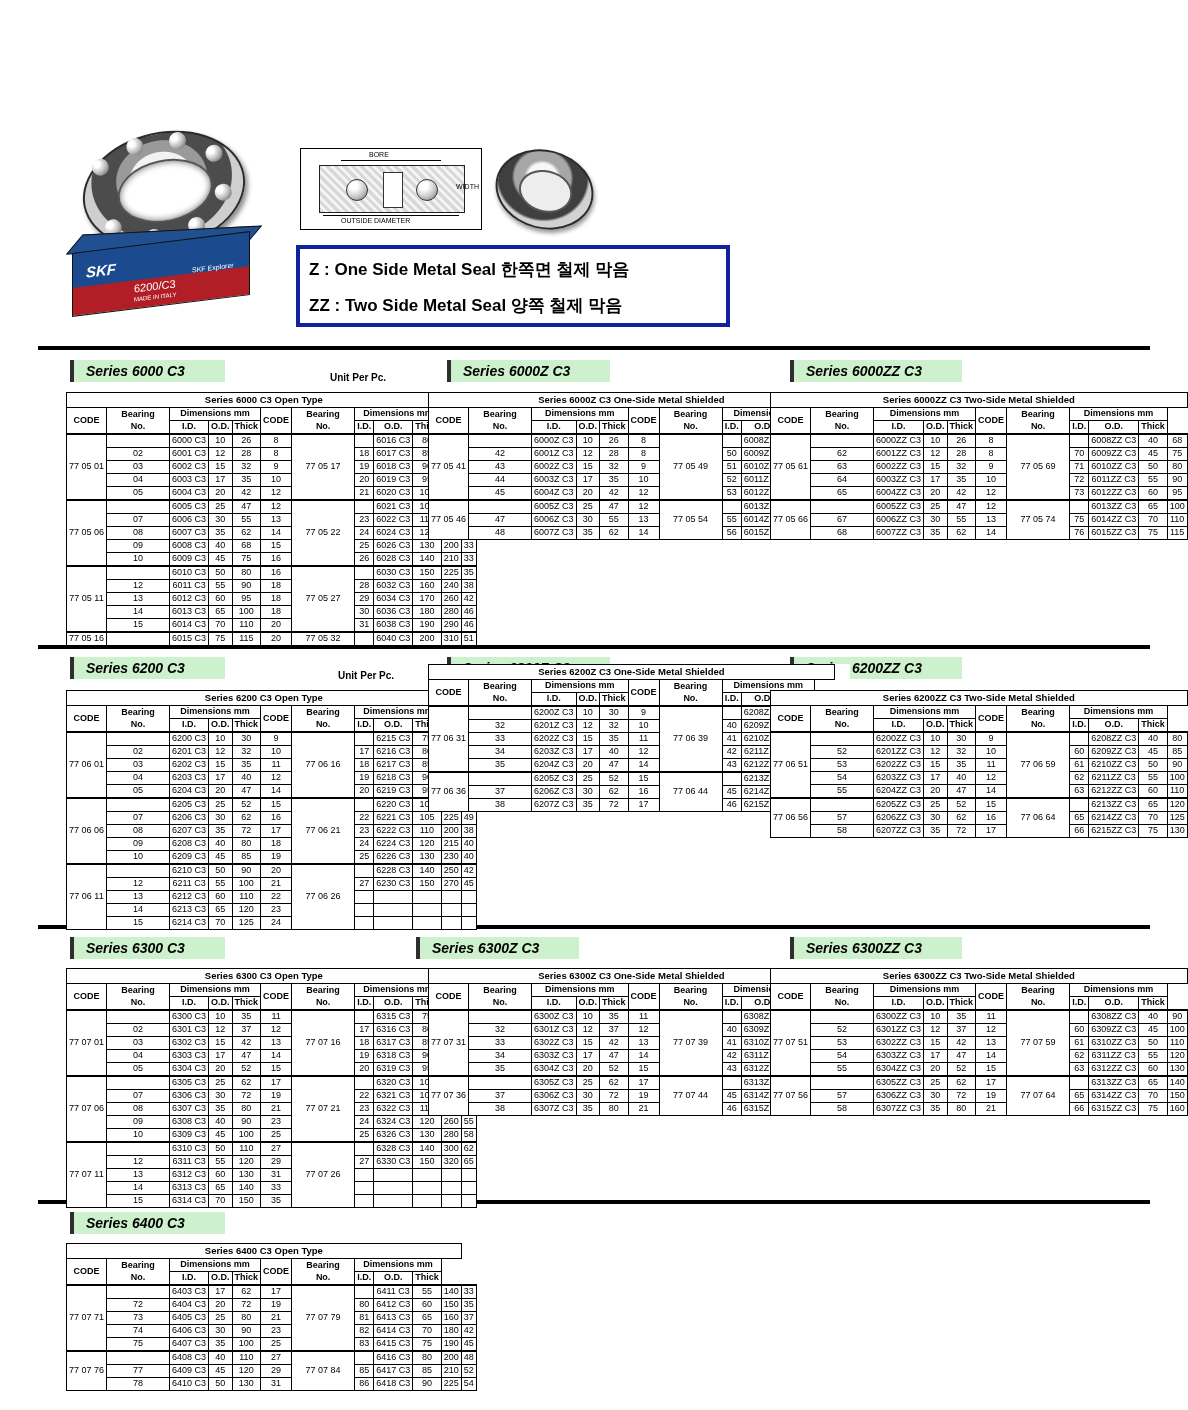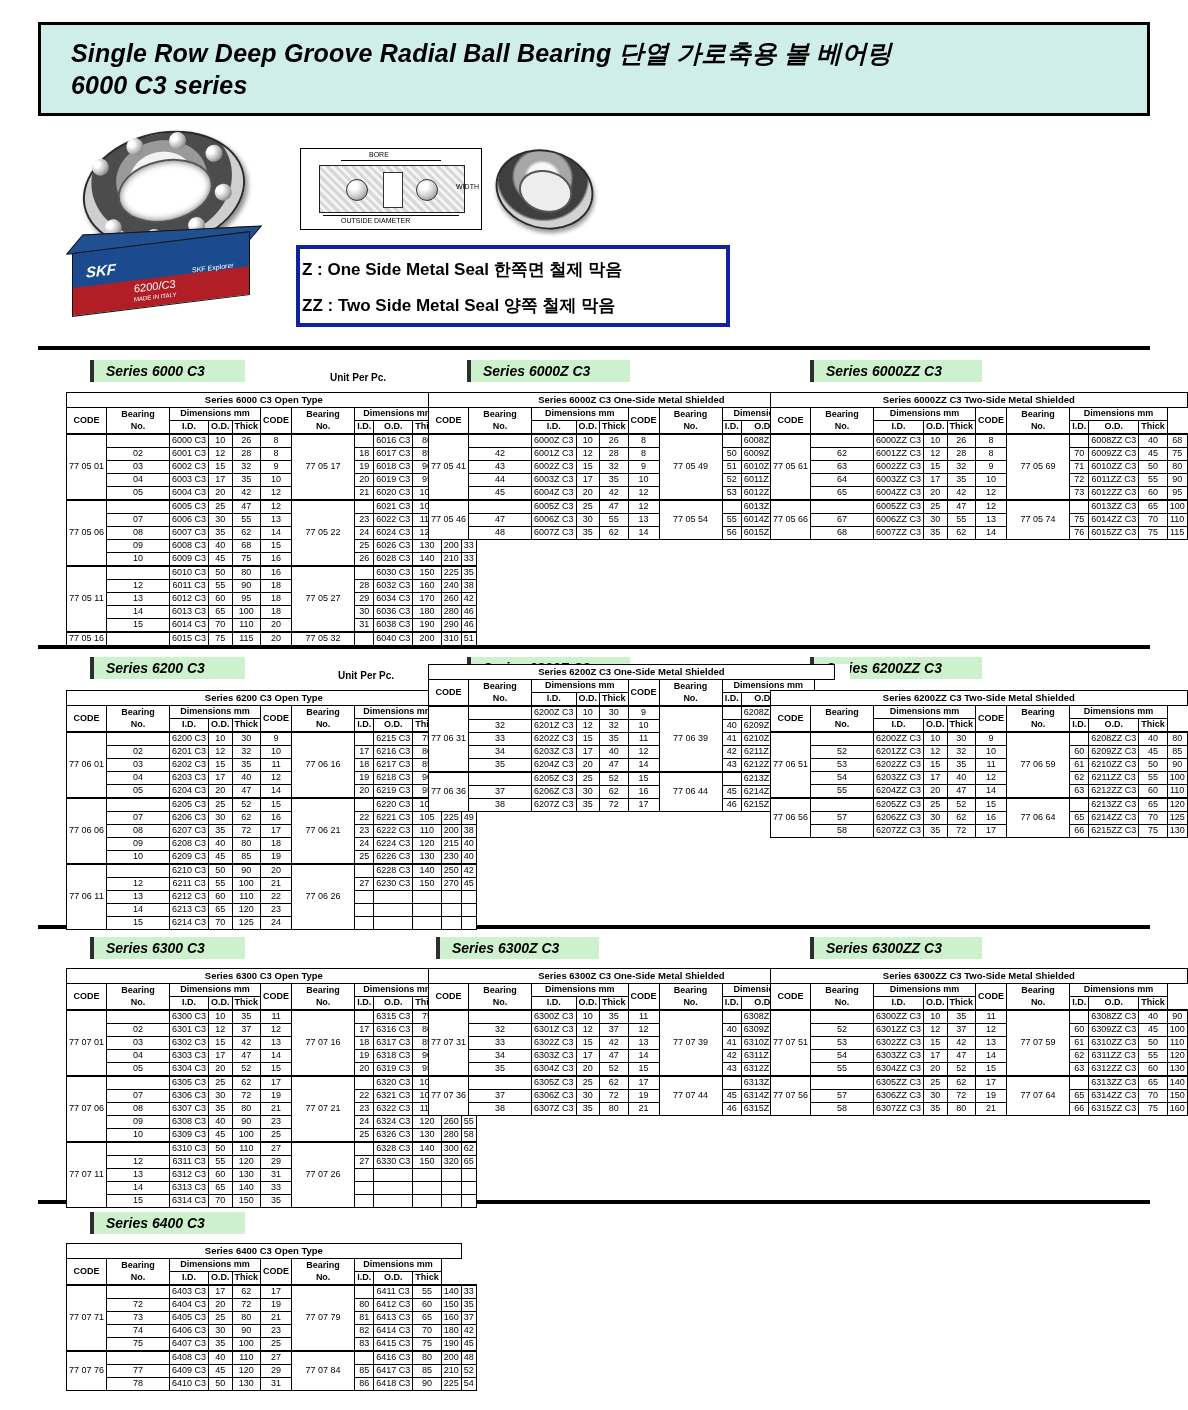--- a/index.html
+++ b/index.html
@@ -108,32 +108,31 @@
   .bearing-photo2:after{
     content:"";position:absolute;left:22px;top:18px;width:50px;height:38px;
     border-radius:50%;background:#ededed;border:2px solid #555;
   }
 
   .legend-box{
     position:absolute;left:296px;top:245px;width:434px;height:82px;
     border:4px solid #12229c;background:#fff;box-sizing:border-box;
   }
   .legend-box .line{
-    font-size:17px;font-weight:bold;padding-left:2px;line-height:30px;margin-top:6px;
+    font-size:17px;font-weight:bold;padding-left:9px;line-height:30px;margin-top:6px;
   }
 
   
   .hr-thick{position:absolute;left:38px;height:4px;background:#000;width:1112px;}
 
   
   .sec-title{
     position:absolute;background:#cdf0cd;border-left:4px solid #2e2e2e;
     font-style:italic;font-weight:bold;font-size:14px;
     padding:3px 40px 3px 12px;
-    margin-left:20px;
   }
   .unit-label{position:absolute;font-size:10px;font-weight:bold;}
 
   
   table.bt{
     border-collapse:collapse;position:absolute;
     font-size:9px;font-family:"Liberation Sans",sans-serif;
     background:#fff;
   }
   table.bt td,table.bt th{
@@ -143,26 +142,20 @@
   table.bt .grp{font-weight:bold;font-size:9.5px;height:14px;text-align:center;}
   table.bt .hdr{font-weight:bold;font-size:9px;}
   td.thickdiv{border-top:2px solid #000 !important;}
   .codecell{text-align:right;padding-right:3px;font-size:9px;}
 </style>
 </head>
 <body>
 
 <div class="page">
 
-  <div class="header-band">
-    <div class="title">
-      <div>Single Row Deep Groove Radial Ball Bearing  단열 가로축용 볼 베어링</div>
-      <div>6000 C3 series</div>
-    </div>
-  </div>
 
   <div class="bearing-photo">
     <div class="ring">
       <div class="ball" style="left:14px;top:12px"></div>
       <div class="ball" style="left:52px;top:-1px"></div>
       <div class="ball" style="left:95px;top:2px"></div>
       <div class="ball" style="left:128px;top:22px"></div>
       <div class="ball" style="left:129px;top:62px"></div>
       <div class="ball" style="left:96px;top:89px"></div>
       <div class="ball" style="left:52px;top:92px"></div>

